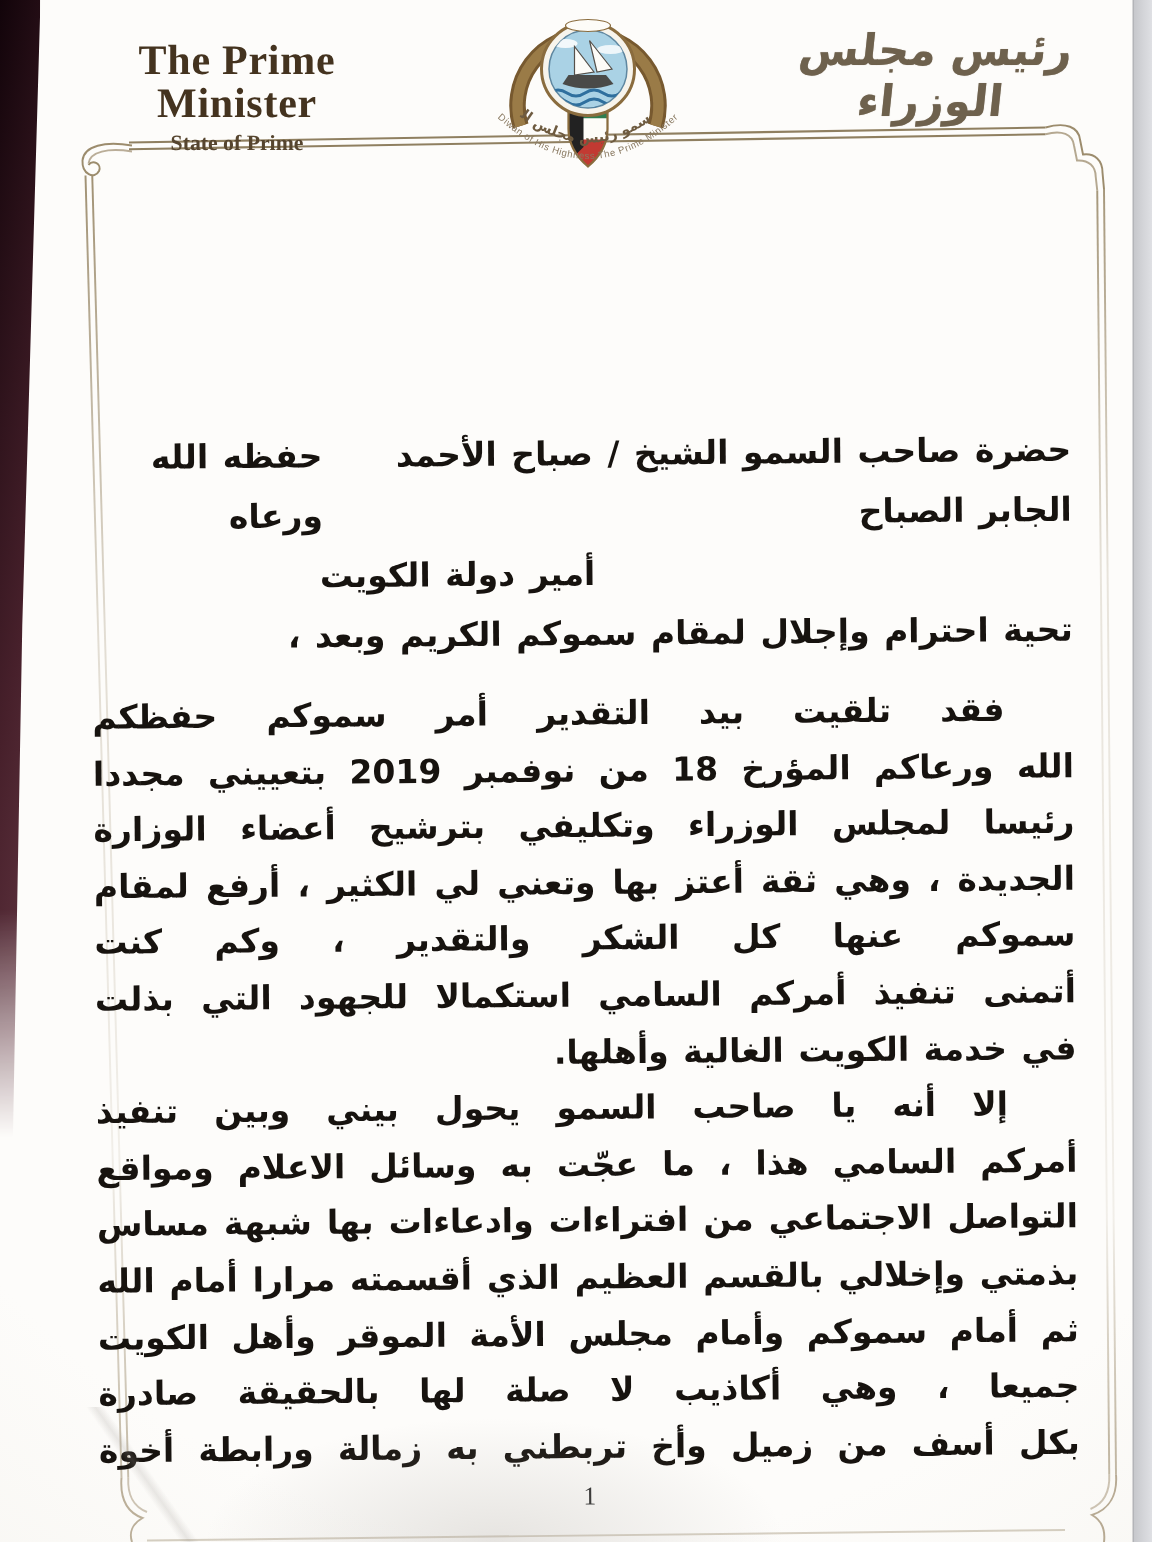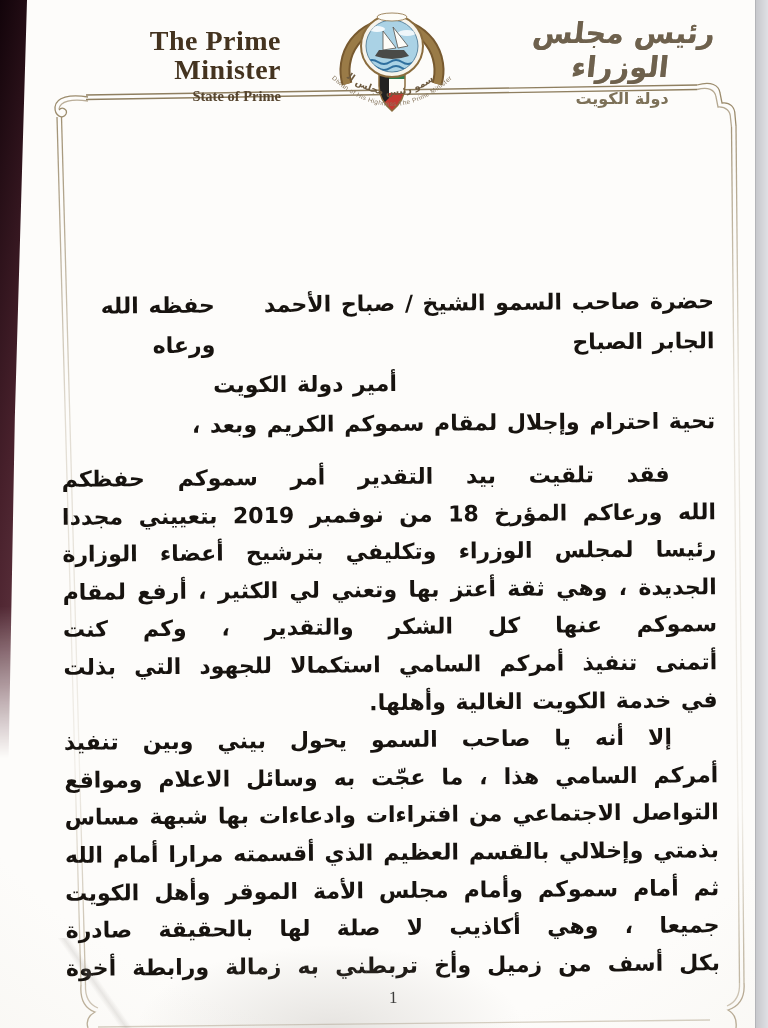--- a/index.html
+++ b/index.html
@@ -22,21 +22,21 @@
   .strip-right{position:absolute;right:0;top:0;width:13px;height:100%;
     background:linear-gradient(to right,#c7c8cc,#dfe0e4);
     border-left:1px solid #b3b4b8;}
   .stain-bottom{position:absolute;left:120px;bottom:0;width:420px;height:90px;
     background:radial-gradient(ellipse at 50% 100%, rgba(170,165,158,.28), transparent 65%);}
   .crease{position:absolute;left:20px;bottom:0;width:150px;height:90px;
     background:linear-gradient(55deg, transparent 47%, rgba(160,155,150,.22) 50%, transparent 53%);}
   
   .frame{position:absolute;inset:0;width:768px;height:1028px;}
   
-  .en-head{position:absolute;left:69px;top:26px;width:212px;text-align:right;
+  .en-head{position:absolute;left:52px;top:26px;width:212px;text-align:center;
     font-family:"Liberation Serif", serif;color:var(--header-brown);}
   .en-title{font-size:28px;font-weight:bold;letter-spacing:.5px;line-height:1.05;}
   .en-sub{font-size:14.5px;font-weight:bold;color:#56452f;margin-top:3px;}
   .ar-head{position:absolute;right:18px;top:16px;width:256px;text-align:center;
     color:var(--calligraphy-brown);direction:rtl;}
   .ar-title{font-size:29px;font-weight:bold;transform:skewX(-6deg);
     text-shadow:0 0 .5px rgba(110,97,77,.6);}
   .ar-sub{font-size:16px;font-weight:bold;color:#7d7158;margin-top:5px;}
   .emblem{position:absolute;left:323px;top:4px;width:138px;height:126px;}
   
@@ -155,21 +155,20 @@
       <text font-family="DejaVu Sans, sans-serif" font-size="9.5" font-weight="bold" fill="#6e5b40">
         <textPath href="#arcAr" startOffset="50%" text-anchor="middle">ديوان سمو رئيس مجلس الوزراء</textPath>
       </text>
       <text font-family="Liberation Sans, sans-serif" font-size="6.4" letter-spacing="0.4" fill="#8a7a62">
         <textPath href="#arcEn" startOffset="50%" text-anchor="middle">Diwan of His Highness The Prime Minister</textPath>
       </text>
     </svg>
 
     <div class="ar-head">
       <div class="ar-title">رئيس مجلس الوزراء</div>
-      <div class="ar-sub">دولة الكويت</div>
     </div>
   </header>
 
   <main class="letter-body">
     <div class="sal-row">
       <span>حضرة صاحب السمو الشيخ / صباح الأحمد الجابر الصباح</span>
       <span>حفظه الله ورعاه</span>
     </div>
     <div class="sal-2">أمير دولة الكويت</div>
     <div class="sal-3">تحية احترام وإجلال لمقام سموكم الكريم وبعد ،</div>

